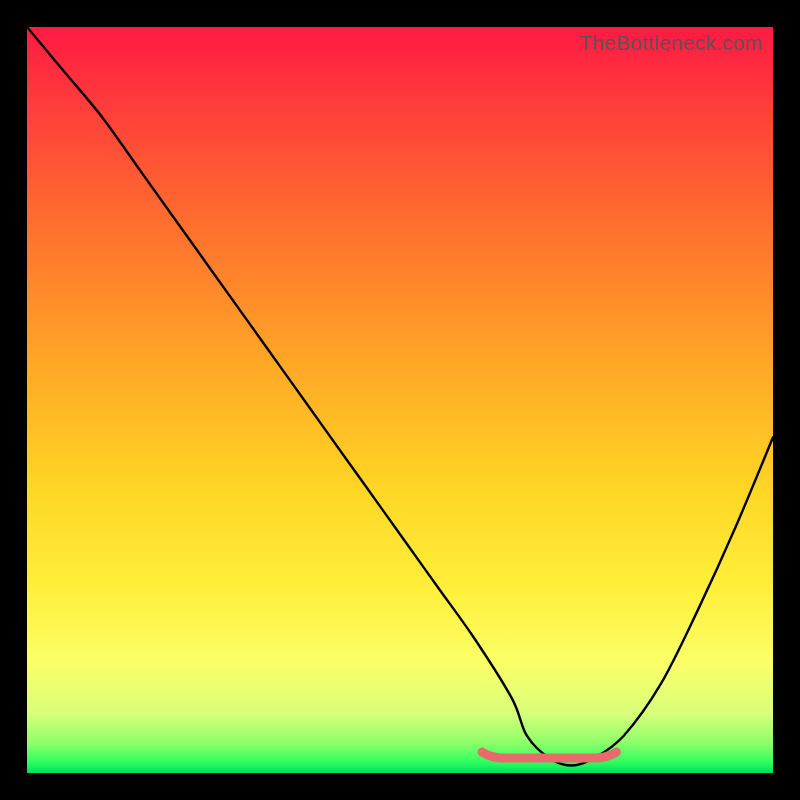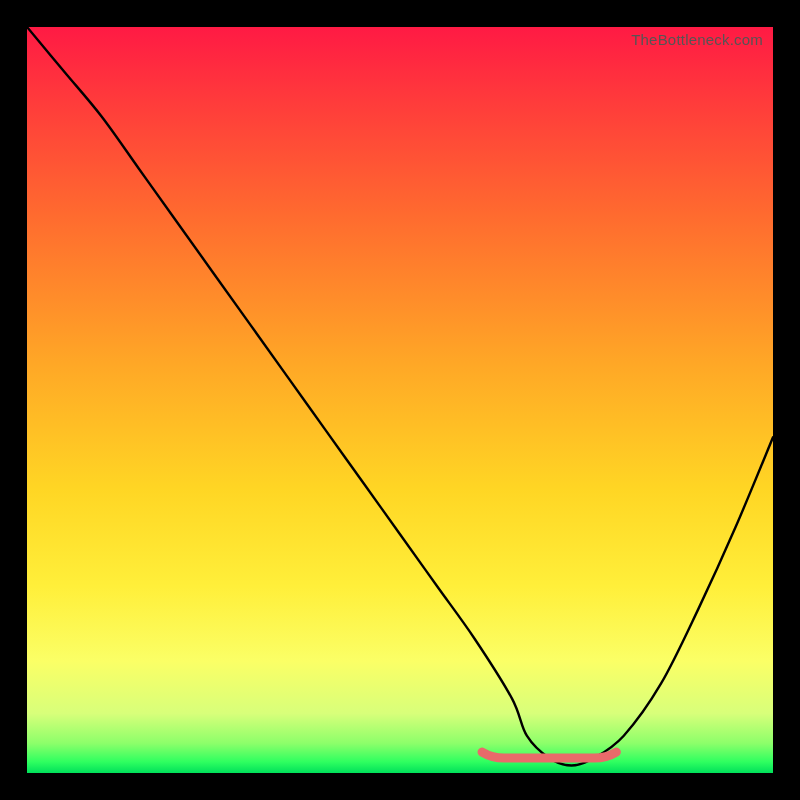--- a/index.html
+++ b/index.html
@@ -29,21 +29,21 @@
       #8dff6a 96%,
       #2fff60 98.5%,
       #00e05a 100%
     );
   }
   .watermark {
     position: absolute;
     top: 4px;
     right: 10px;
     color: #555;
-    font-size: 15px;
+    font-size: 21px;
     font-weight: 500;
     letter-spacing: 0.2px;
     z-index: 5;
     user-select: none;
   }
   svg.curve {
     position: absolute;
     left: 0;
     top: 0;
     width: 746px;

